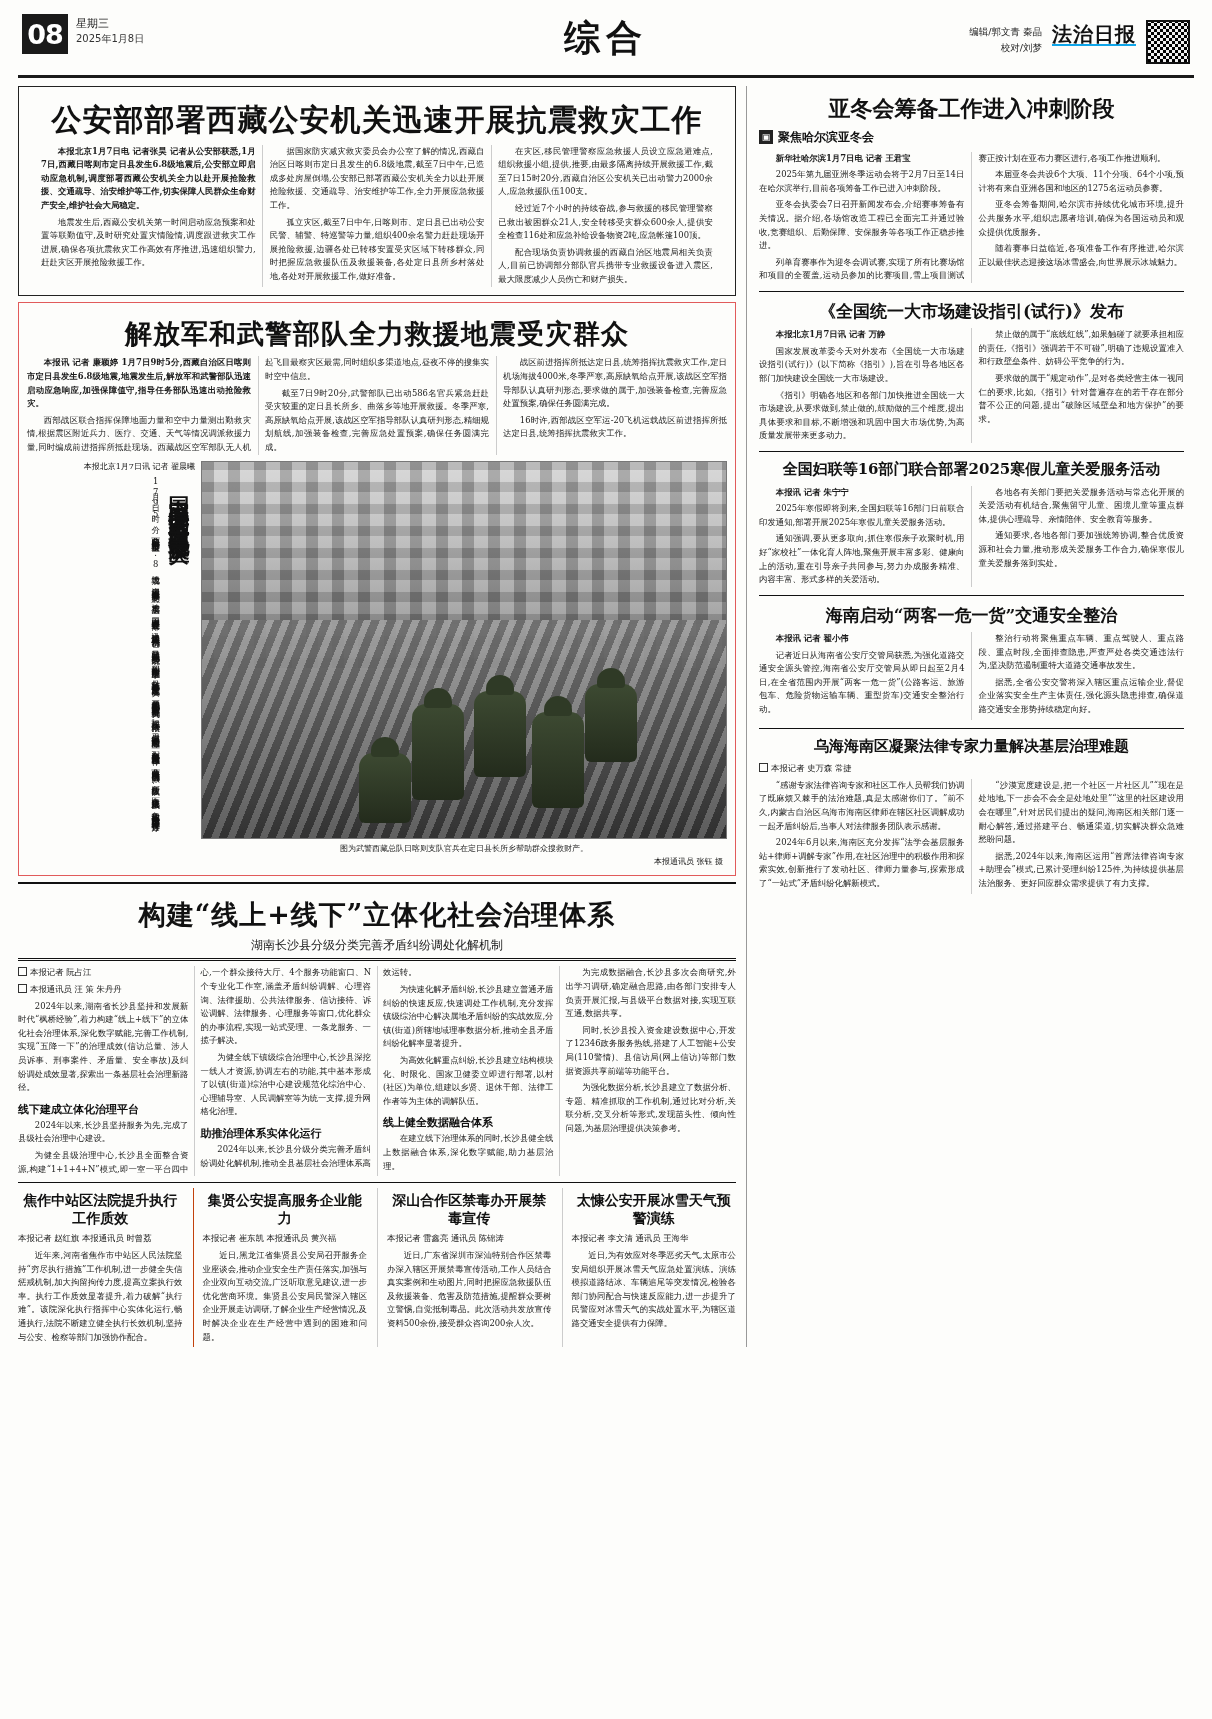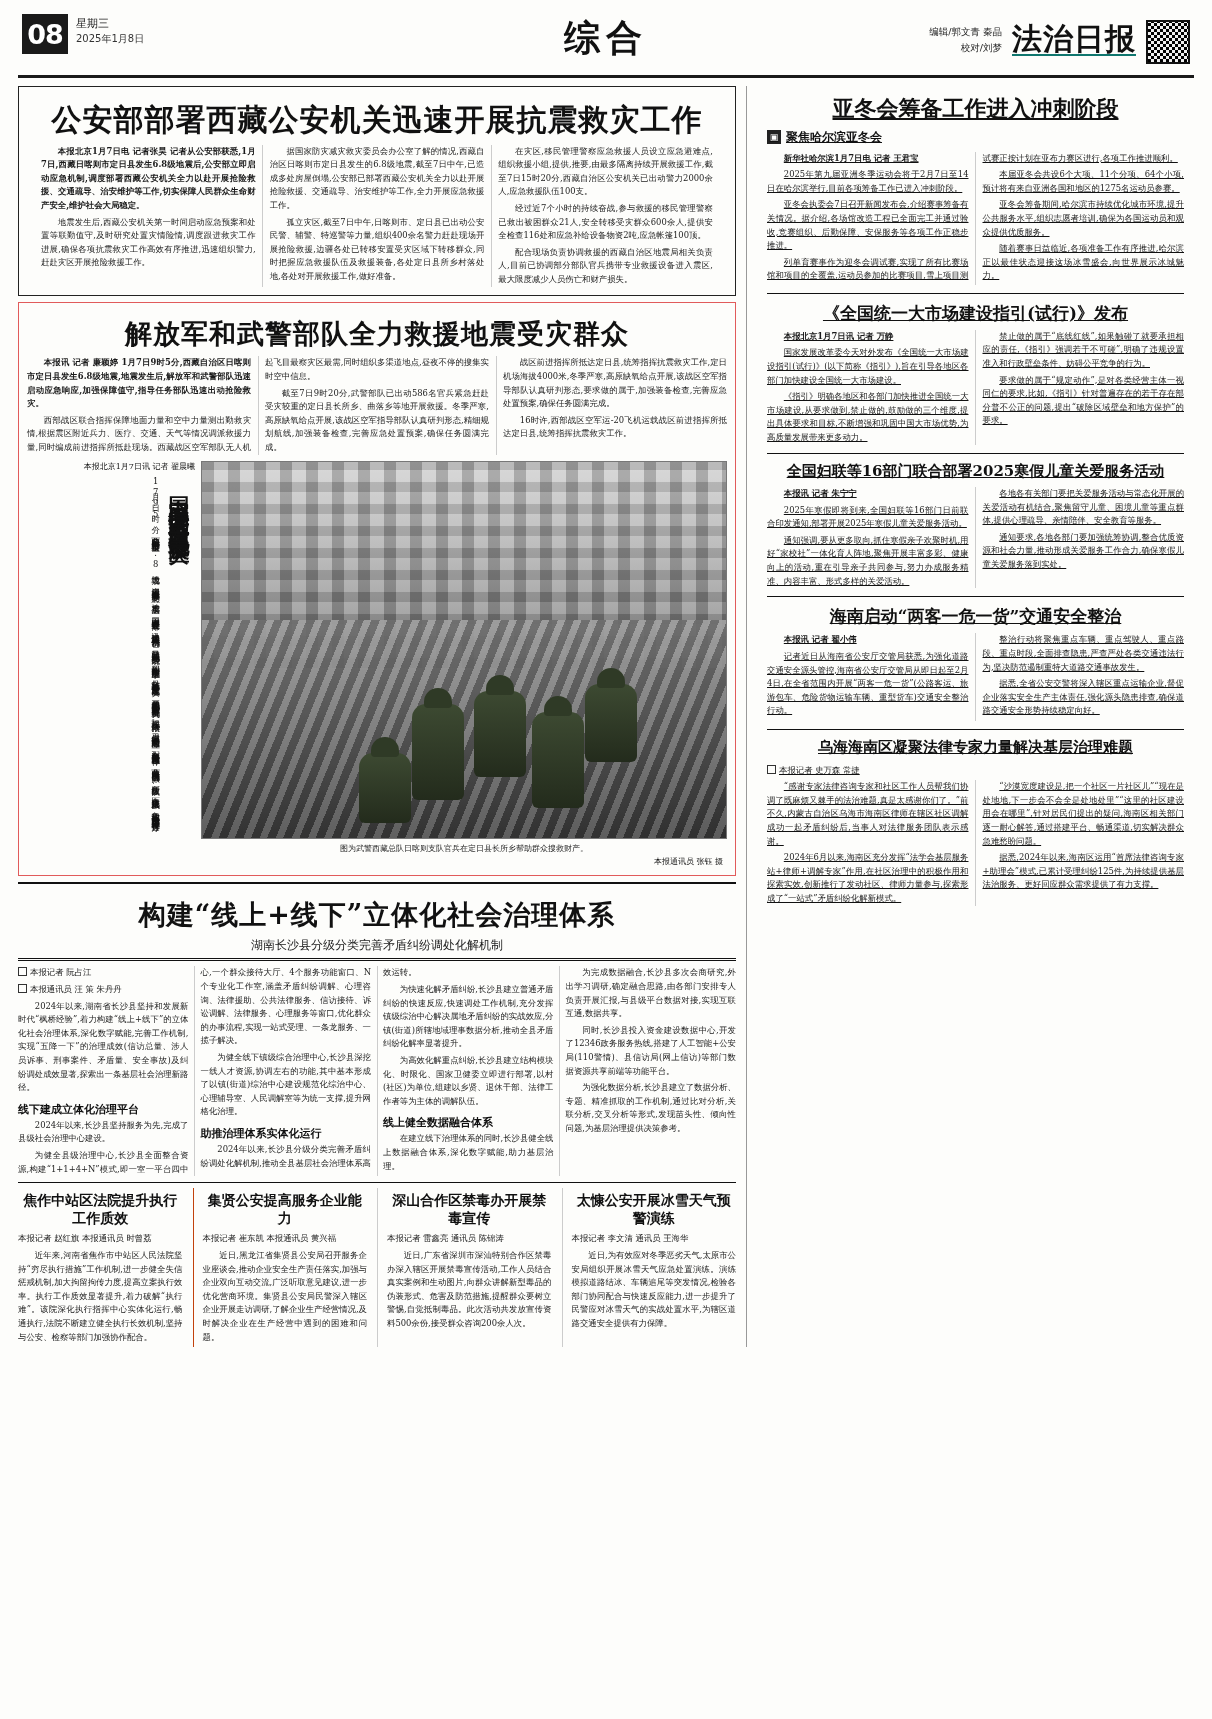--- a/index.html
+++ b/index.html
@@ -37,39 +37,39 @@
     position: absolute; left: 0; right: 0; top: 14px;
     text-align: center; font-size: 36px; font-weight: bold;
     letter-spacing: 6px; font-family: "DejaVu Serif", serif;
   }
   .mast-right {
     margin-left: auto; display: flex; align-items: flex-start; gap: 10px;
     padding-top: 6px;
   }
   .credits { font-size: 9.5px; line-height: 1.7; text-align: right; color: #222; padding-top: 4px;}
   .paper-name {
-    font-size: 30px; font-weight: bold; font-family: "DejaVu Serif", serif;
+    font-size: 20px; font-weight: bold; font-family: "DejaVu Serif", serif;
     letter-spacing: 1px; line-height: 1; padding-top: 4px;
-    border-bottom: 2px solid #0f766e;
+    border-bottom: 2px solid #0ea5e9;
   }
   .qr {
     width: 44px; height: 44px;
     background:
       repeating-linear-gradient(90deg,#111 0 3px,#fff 3px 6px),
       repeating-linear-gradient(0deg,#111 0 3px,#fff 3px 6px);
     background-blend-mode: difference;
     border: 2px solid #111;
   }
 
   
   .body-grid {
     display: flex; gap: 10px; padding-top: 8px;
   }
   .col-left { width: 718px; }
-  .col-right { width: 438px; border-left: 1px solid #999; padding-left: 20px; text-decoration: underline; }
+  .col-right { width: 438px; border-left: 1px solid #999; padding-left: 12px; }
 
   
   h1.hl {
     font-family: "DejaVu Serif", serif;
     font-weight: bold;
     letter-spacing: 1px;
     margin: 0;
   }
   .hl-main { font-size: 30px; text-align: center; line-height: 1.25; padding: 8px 0 6px; }
   .hl-sub { font-size: 12px; text-align: center; color: #222; padding-bottom: 4px; }
@@ -269,21 +269,21 @@
           <p class="body-text">近年来,河南省焦作市中站区人民法院坚持“穷尽执行措施”工作机制,进一步健全失信惩戒机制,加大拘留拘传力度,提高立案执行效率。执行工作质效显著提升,着力破解“执行难”。该院深化执行指挥中心实体化运行,畅通执行,法院不断建立健全执行长效机制,坚持与公安、检察等部门加强协作配合。</p>
         </div>
         <div style="flex:1;border-left:1px solid #c2410c;padding-left:9px;">
           <div class="small-hl">集贤公安提高服务企业能力</div>
           <p class="body-text" style="text-indent:0;">本报记者  崔东凯  本报通讯员  黄兴福</p>
           <p class="body-text">近日,黑龙江省集贤县公安局召开服务企业座谈会,推动企业安全生产责任落实,加强与企业双向互动交流,广泛听取意见建议,进一步优化营商环境。集贤县公安局民警深入辖区企业开展走访调研,了解企业生产经营情况,及时解决企业在生产经营中遇到的困难和问题。</p>
         </div>
         <div style="flex:1;border-left:1px solid #ccc;padding-left:9px;">
           <div class="small-hl">深山合作区禁毒办开展禁毒宣传</div>
           <p class="body-text" style="text-indent:0;">本报记者  雷鑫亮  通讯员  陈锦涛</p>
-          <p class="body-text">近日,广东省深圳市深汕特别合作区禁毒办深入辖区开展禁毒宣传活动,工作人员结合真实案例和生动图片,向群众讲解新型毒品的伪装形式、危害及防范措施,提醒群众要树立警惕,自觉抵制毒品。此次活动共发放宣传资料500余份,接受群众咨询200余人次。</p>
+          <p class="body-text">近日,广东省深圳市深汕特别合作区禁毒办深入辖区开展禁毒宣传活动,工作人员结合真实案例和生动图片,同时把握应急救援队伍及救援装备、危害及防范措施,提醒群众要树立警惕,自觉抵制毒品。此次活动共发放宣传资料500余份,接受群众咨询200余人次。</p>
         </div>
         <div style="flex:1;border-left:1px solid #ccc;padding-left:9px;">
           <div class="small-hl">太慷公安开展冰雪天气预警演练</div>
           <p class="body-text" style="text-indent:0;">本报记者  李文清  通讯员  王海华</p>
           <p class="body-text">近日,为有效应对冬季恶劣天气,太原市公安局组织开展冰雪天气应急处置演练。演练模拟道路结冰、车辆追尾等突发情况,检验各部门协同配合与快速反应能力,进一步提升了民警应对冰雪天气的实战处置水平,为辖区道路交通安全提供有力保障。</p>
         </div>
       </div>
     </div>
 
     <div class="col-right">

